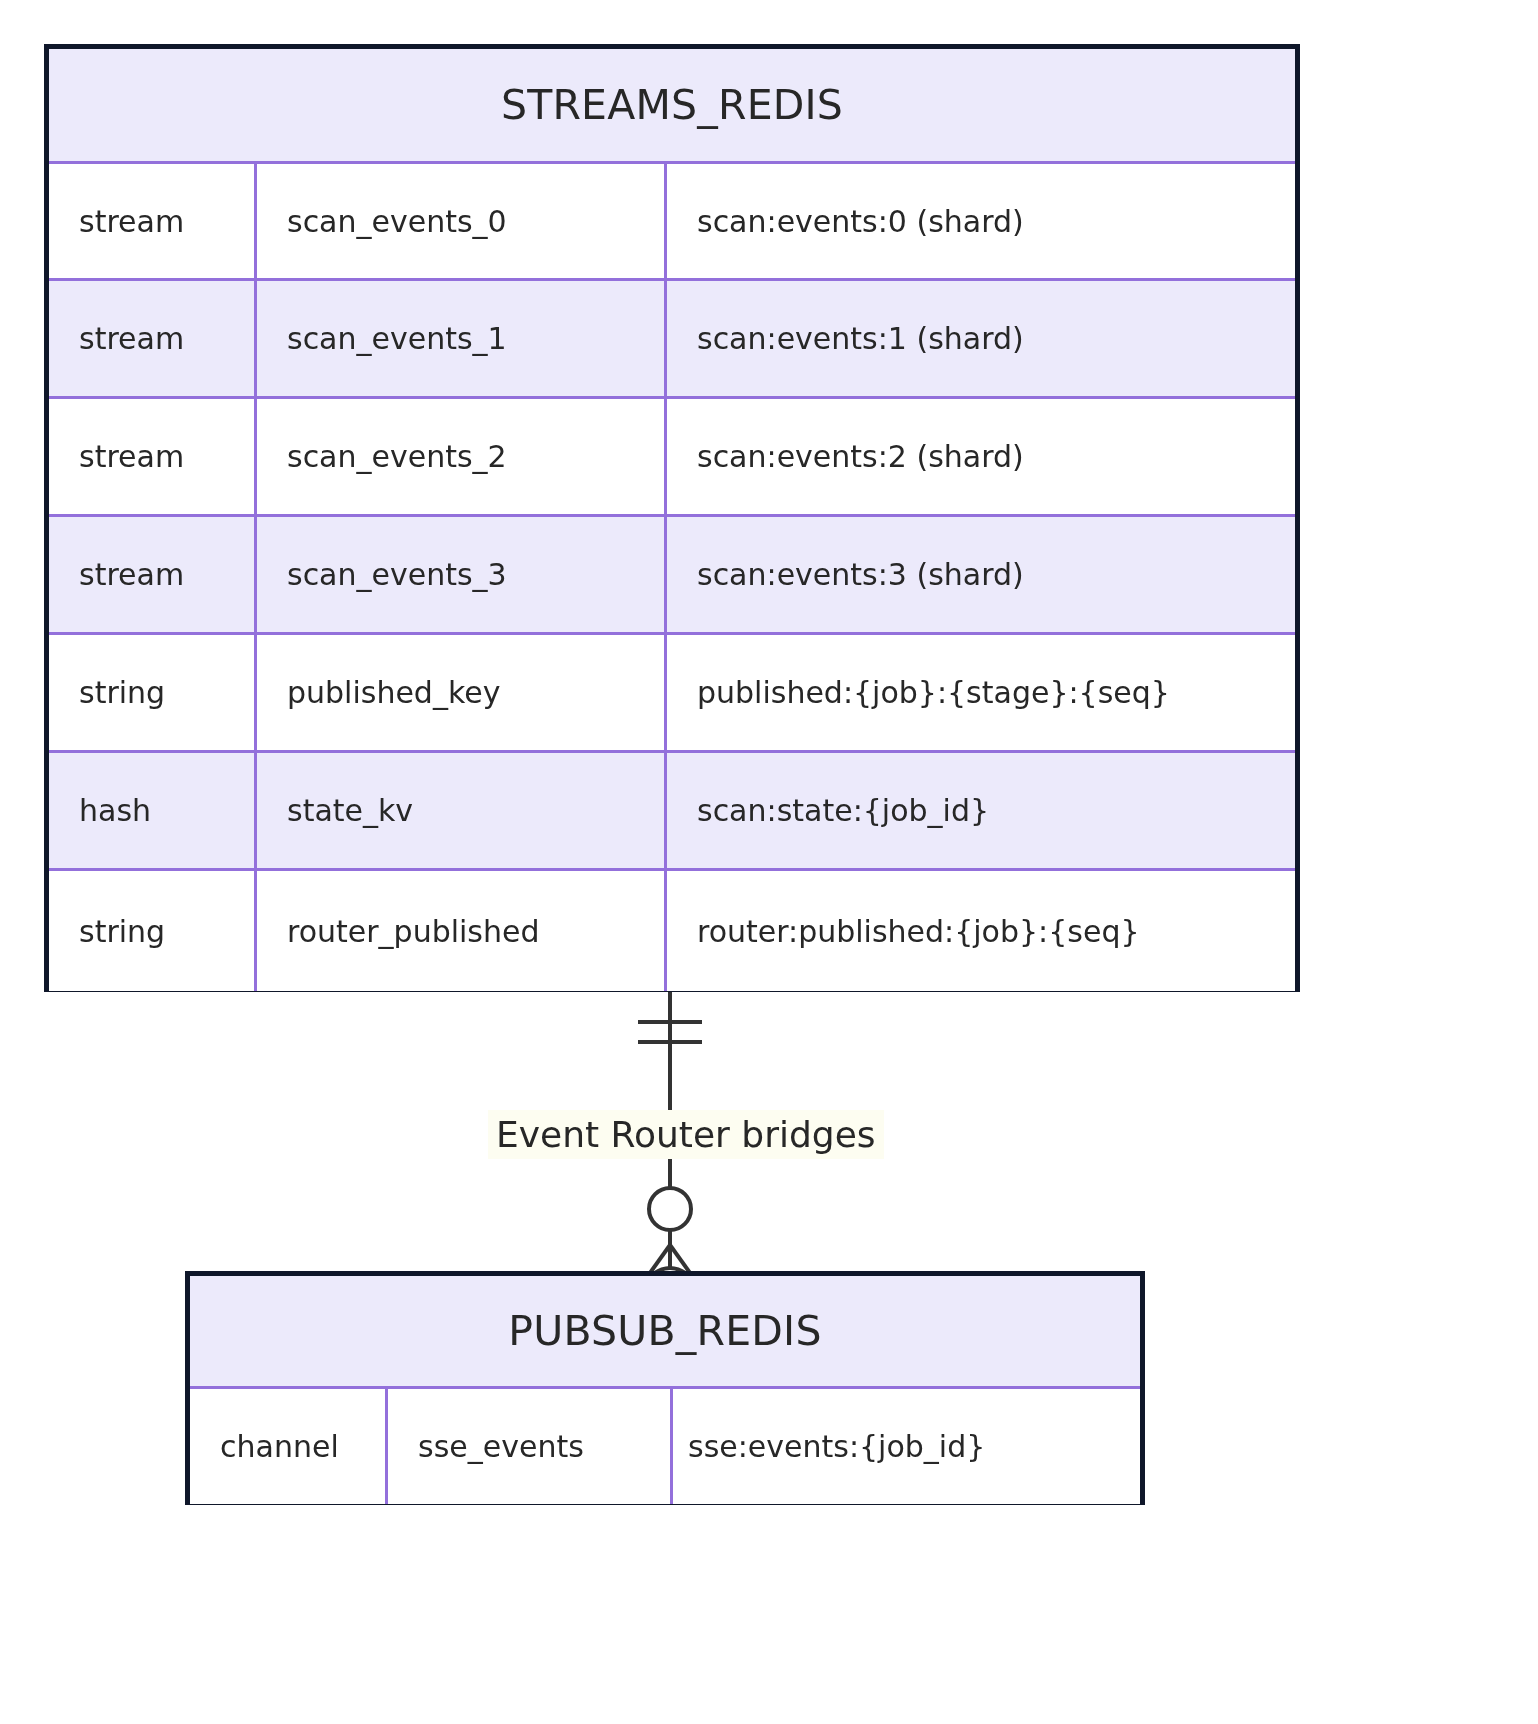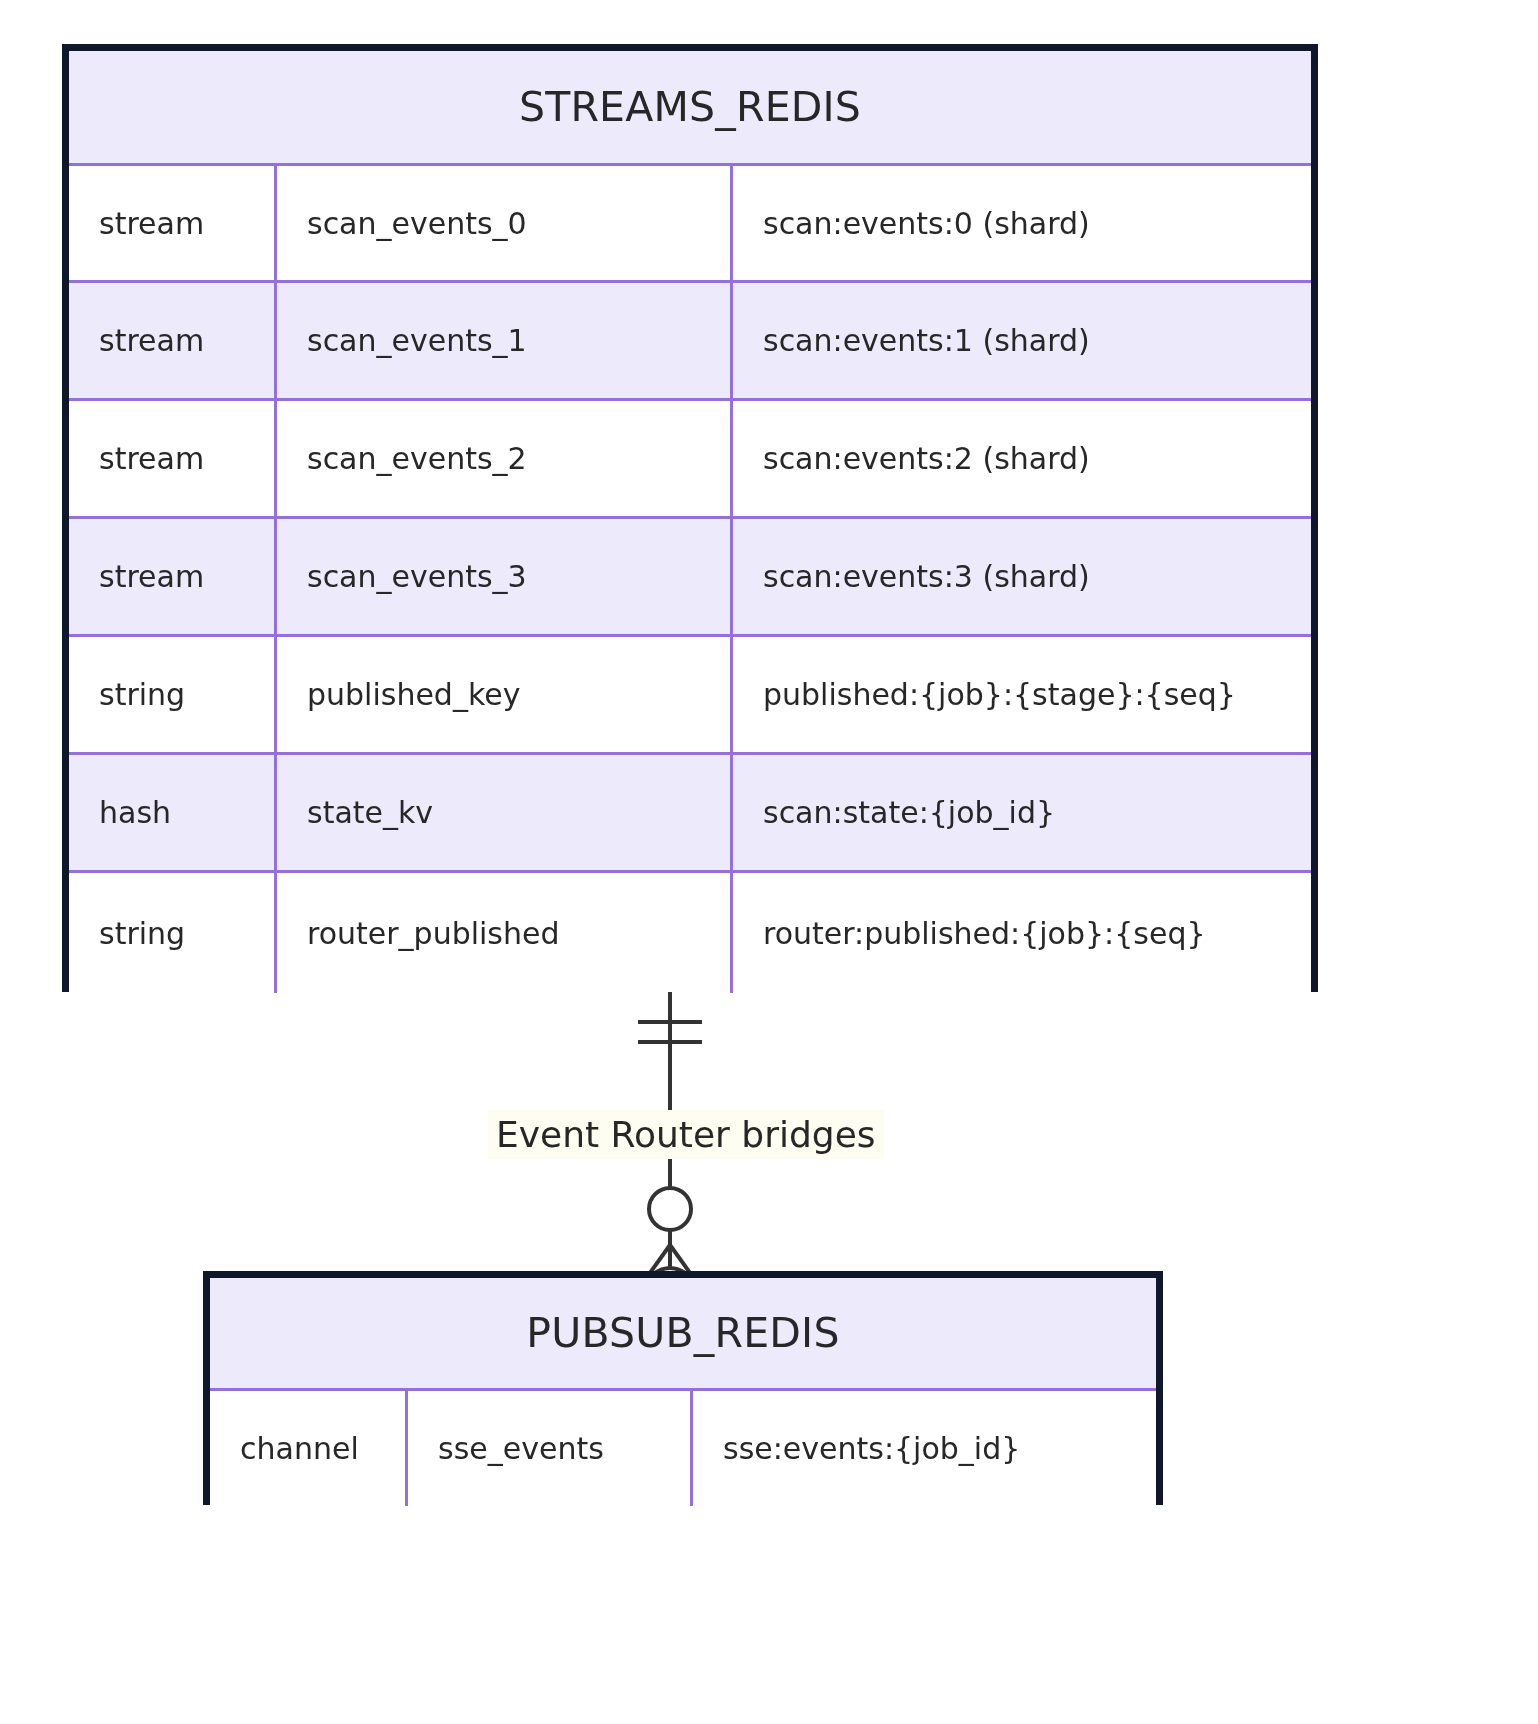--- a/index.html
+++ b/index.html
@@ -17,23 +17,22 @@
 
   #diagram {
     position: absolute;
     inset: 0;
   }
 
   
   .entity {
     position: absolute;
     box-sizing: border-box;
-    border: 7px solid #0f172a;
+    border: 5px solid #0f172a;
     background: #ffffff;
-    margin-left: 18px;
   }
 
   .entity-title {
     box-sizing: border-box;
     background: #eceafb;
     border-bottom: 3px solid #9370db;
     color: #272727;
     text-align: center;
     font-size: 41px;
     font-weight: 400;
@@ -67,27 +66,27 @@
     padding-left: 30px;
     white-space: nowrap;
     overflow: hidden;
   }
   .attr-cell:last-child {
     border-right: none;
   }
 
   
   #streams-redis .c0 { width: 208px; }
-  #streams-redis .c1 { width: 456px; }
+  #streams-redis .c1 { width: 410px; }
   #streams-redis .c2 { flex: 1; }
 
   
   #pubsub-redis .c0 { width: 198px; }
   #pubsub-redis .c1 { width: 285px; }
-  #pubsub-redis .c2 { flex: 1; }
+  #pubsub-redis .c2 { flex: 1; padding-left: 15px; }
 
   
   #relationship-connector {
     position: absolute;
     left: 560px;
     top: 980px;
     width: 420px;
     height: 320px;
     pointer-events: none;
   }

